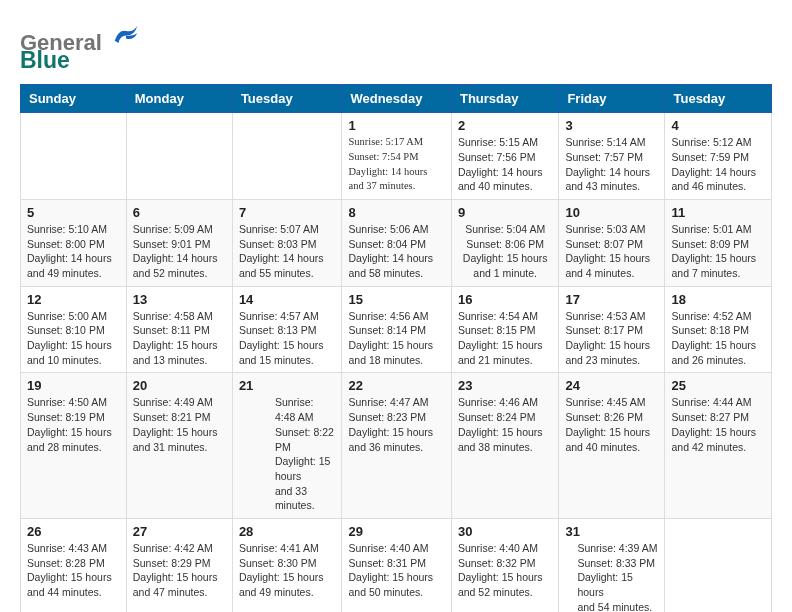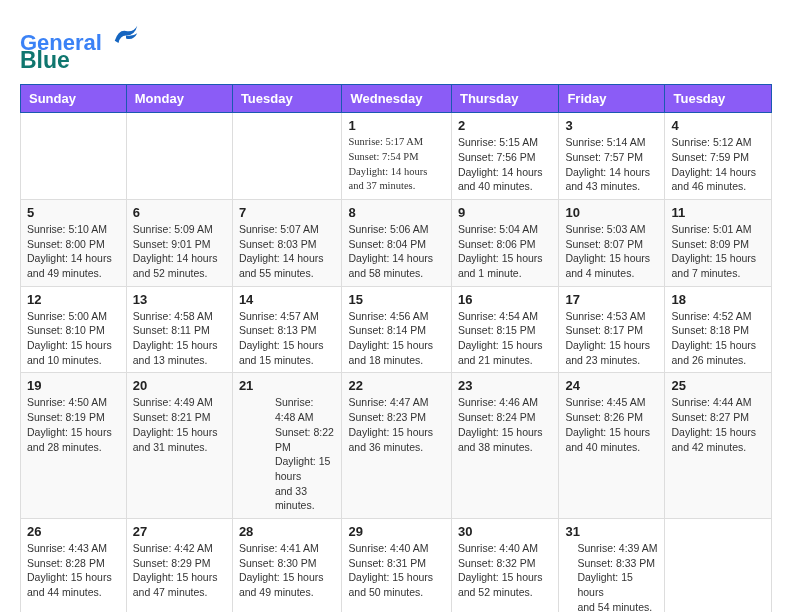--- a/index.html
+++ b/index.html
@@ -20,21 +20,21 @@
       display: flex;
       align-items: center;
     }
     .logo-text {
       font-size: 22px;
       font-weight: bold;
       color: #1a1a2e;
       line-height: 1.1;
     }
     .logo-text span {
-      color: #3b82f6;
+      color: #737373;
     }
     .logo-bird {
       width: 30px;
       height: 30px;
       margin-left: 3px;
     }
     .title-area {
       text-align: right;
     }
     .main-title {
@@ -45,21 +45,21 @@
     .subtitle {
       font-size: 16px;
       color: #555;
     }
     .calendar {
       width: 100%;
       border-collapse: collapse;
       border: 1px solid #ccc;
     }
     .calendar th {
-      background-color: #8b5cf6;
+      background-color: #0369a1;
       color: white;
       font-size: 13px;
       font-weight: bold;
       padding: 6px 8px;
       text-align: left;
       border: 1px solid #1a5ab0;
     }
     .calendar td {
       vertical-align: top;
       padding: 5px 6px;
@@ -182,21 +182,21 @@
         </td>
         <td>
           <div class="day-num">8</div>
           <div class="day-info" style="white-space: pre-line;">Sunrise: 5:06 AM
 Sunset: 8:04 PM
 Daylight: 14 hours
 and 58 minutes.</div>
         </td>
         <td>
           <div class="day-num">9</div>
-          <div class="day-info" style="white-space: pre-line;">Sunrise: 5:04 AM
+          <div class="day-info" style="white-space: pre-line; text-align: center;">Sunrise: 5:04 AM
 Sunset: 8:06 PM
 Daylight: 15 hours
 and 1 minute.</div>
         </td>
         <td>
           <div class="day-num">10</div>
           <div class="day-info" style="white-space: pre-line;">Sunrise: 5:03 AM
 Sunset: 8:07 PM
 Daylight: 15 hours
 and 4 minutes.</div>

